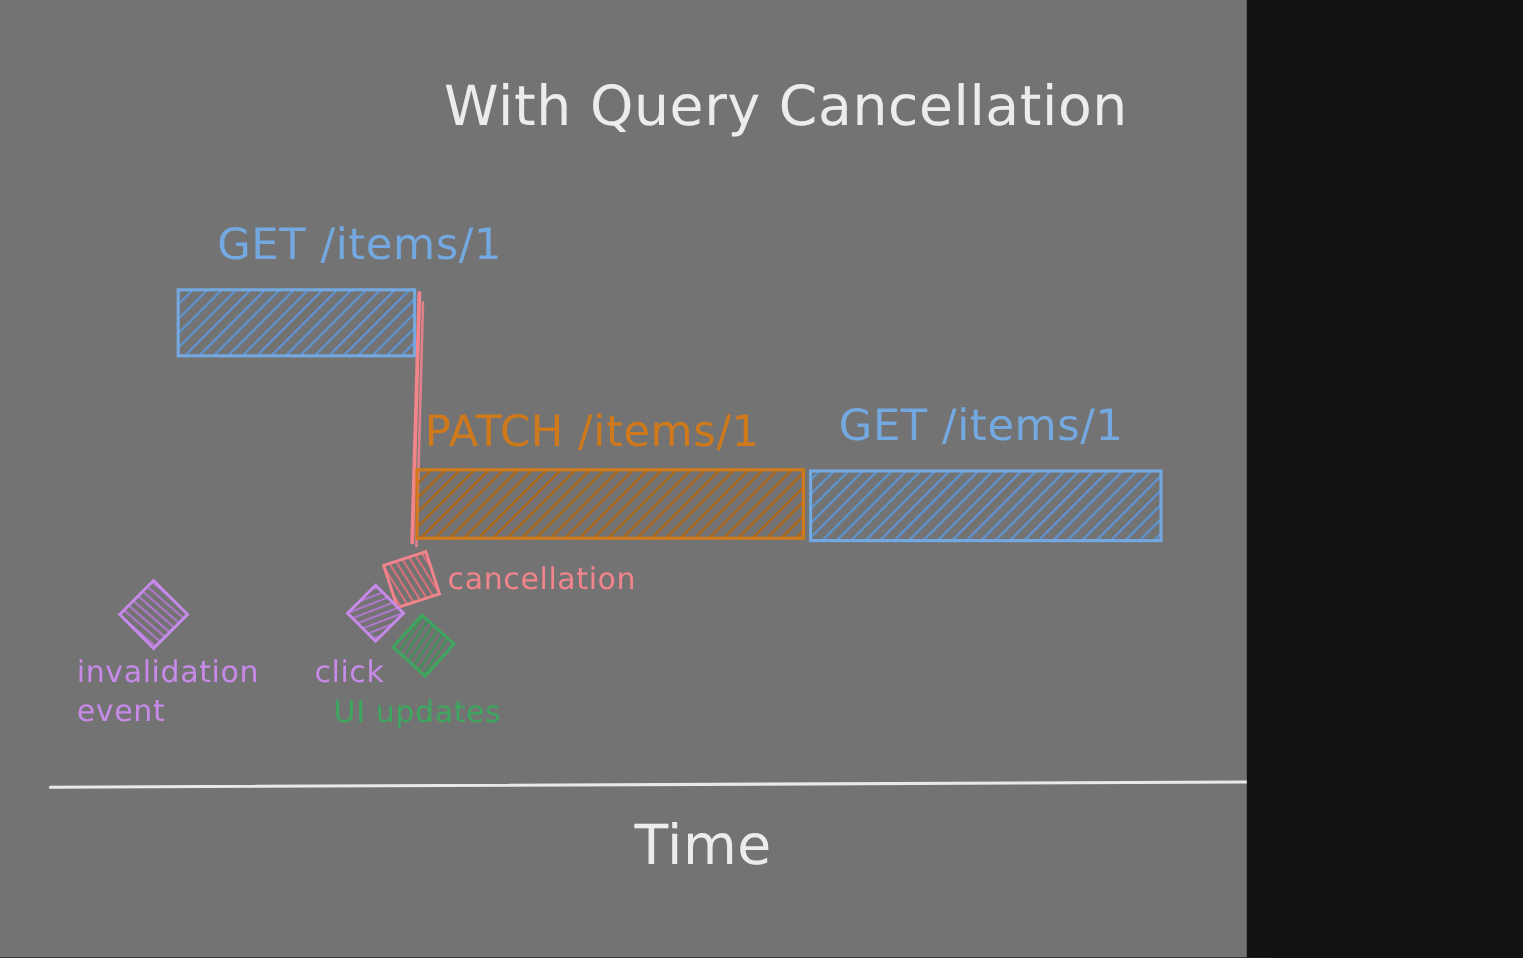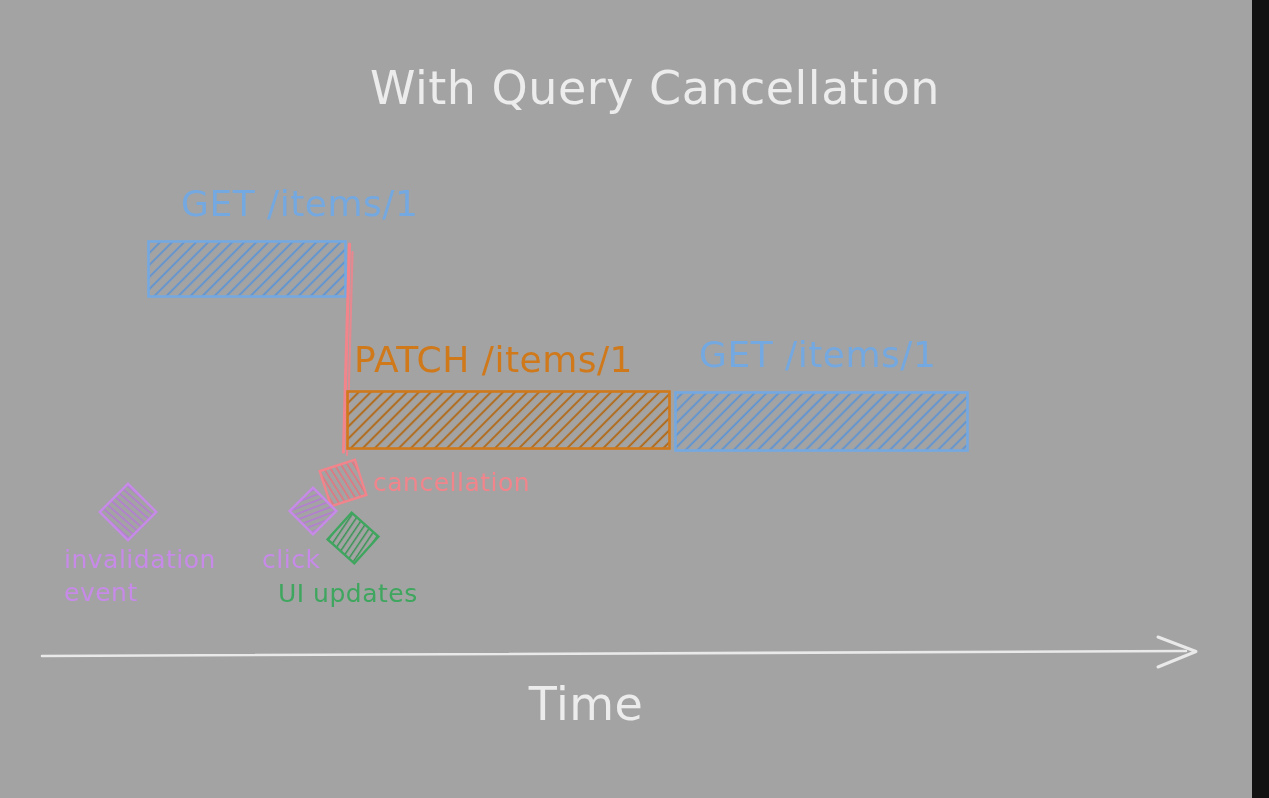--- a/index.html
+++ b/index.html
@@ -2,23 +2,23 @@
 <html><head>
 <meta charset="utf-8">
 <style>
   html, body {
     margin: 0;
     padding: 0;
     background: #121212;
   }
   .stage {
     position: relative;
-    width: 1252px;
+    width: 1039px;
     height: 798px;
-    background: #a3a3a3;
+    background: #737373;
     overflow: hidden;
     font-family: "DejaVu Sans", sans-serif;
   }
   svg { display: block; }
   text {
     font-family: "DejaVu Sans", sans-serif;
     font-weight: 500;
     letter-spacing: 0.5px;
   }
 </style>

